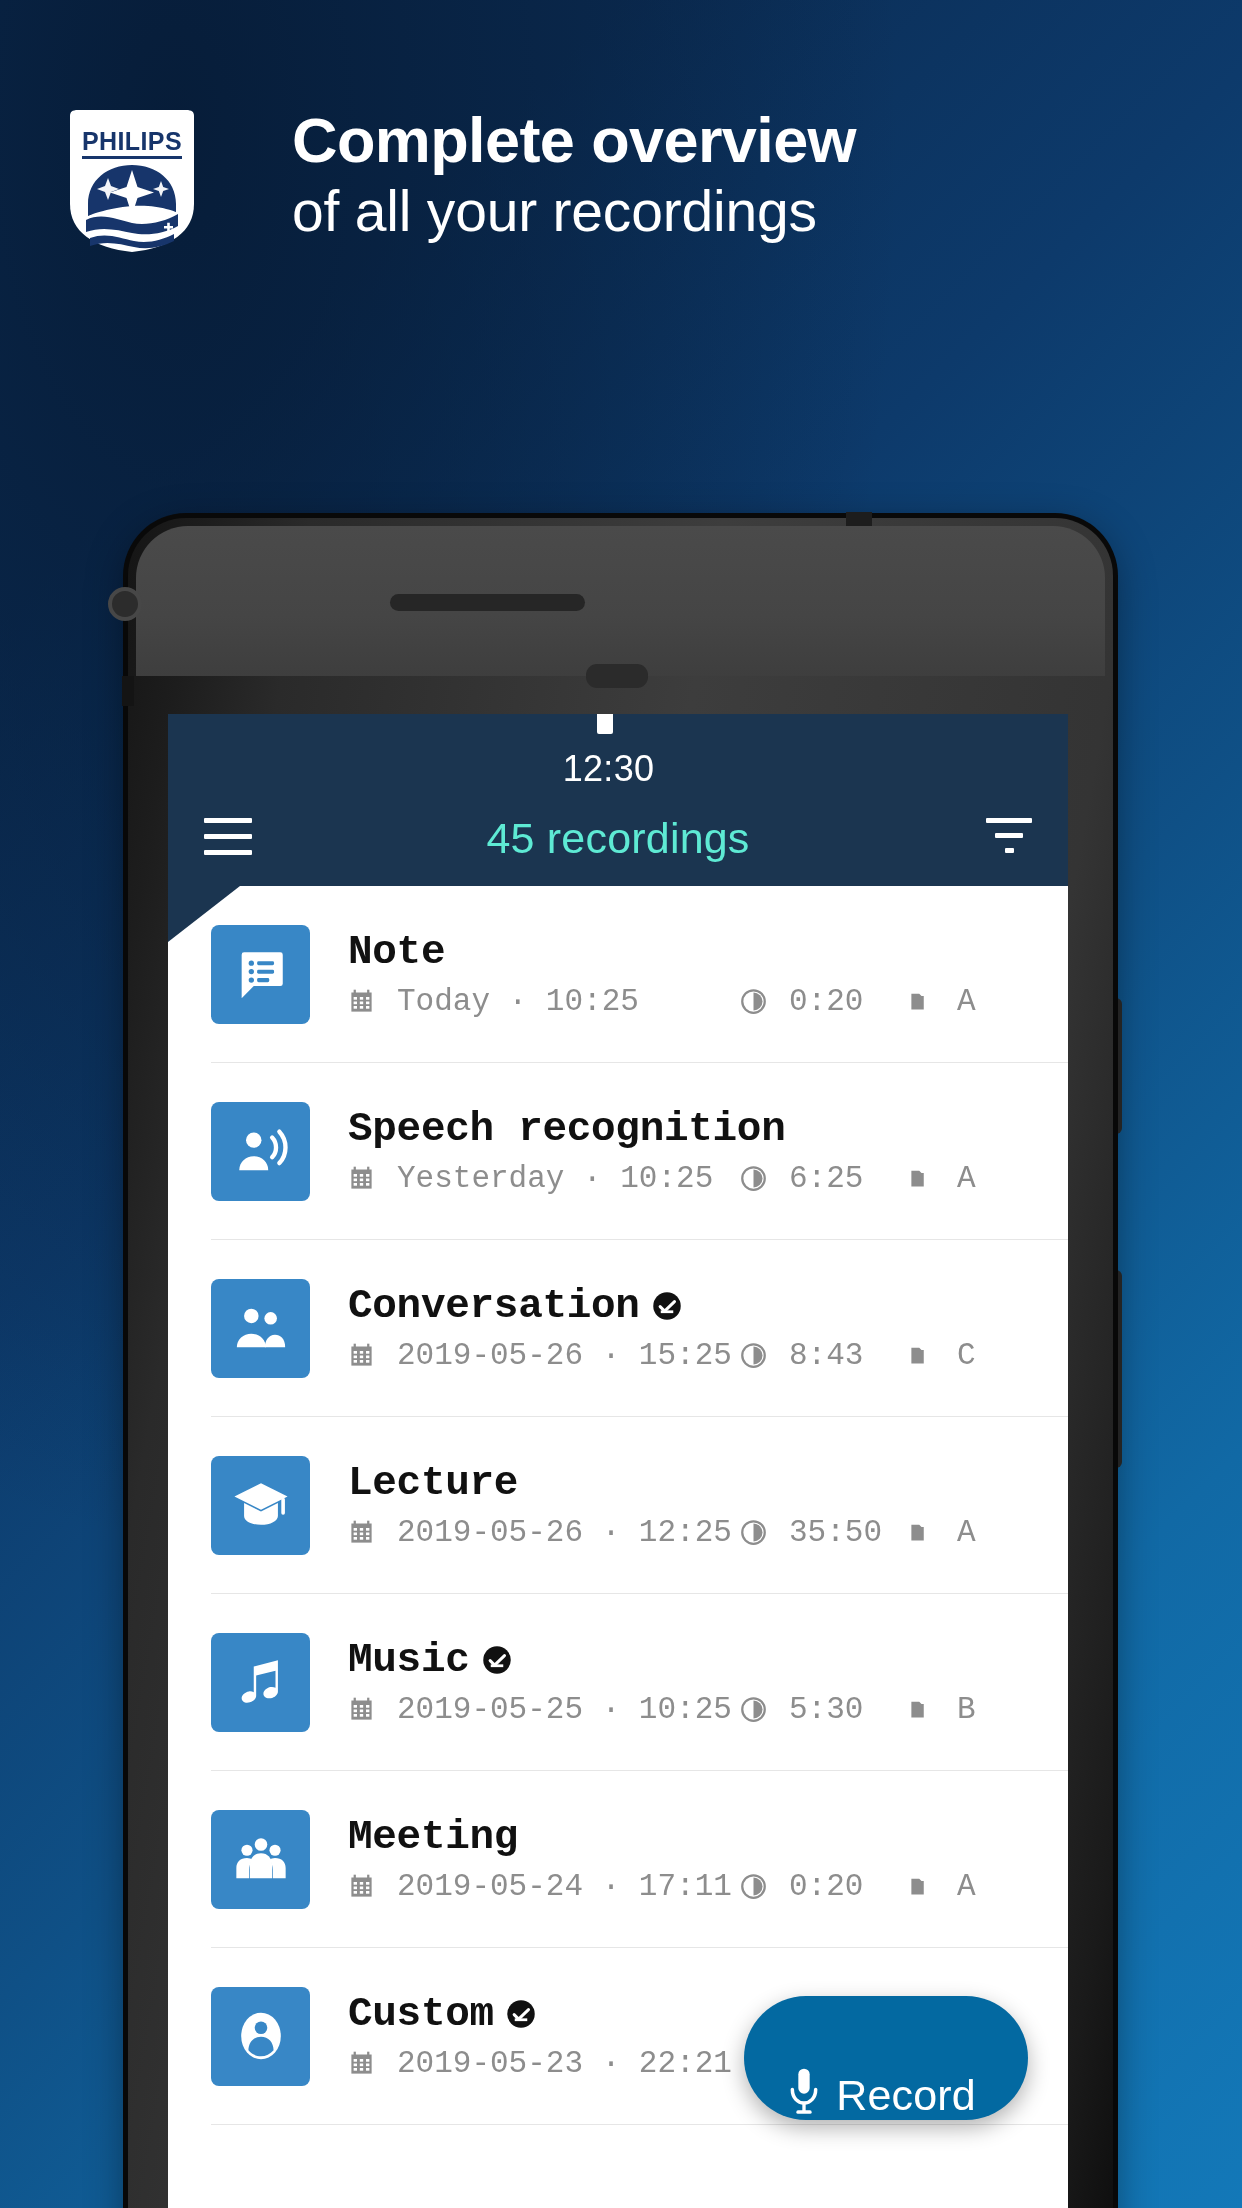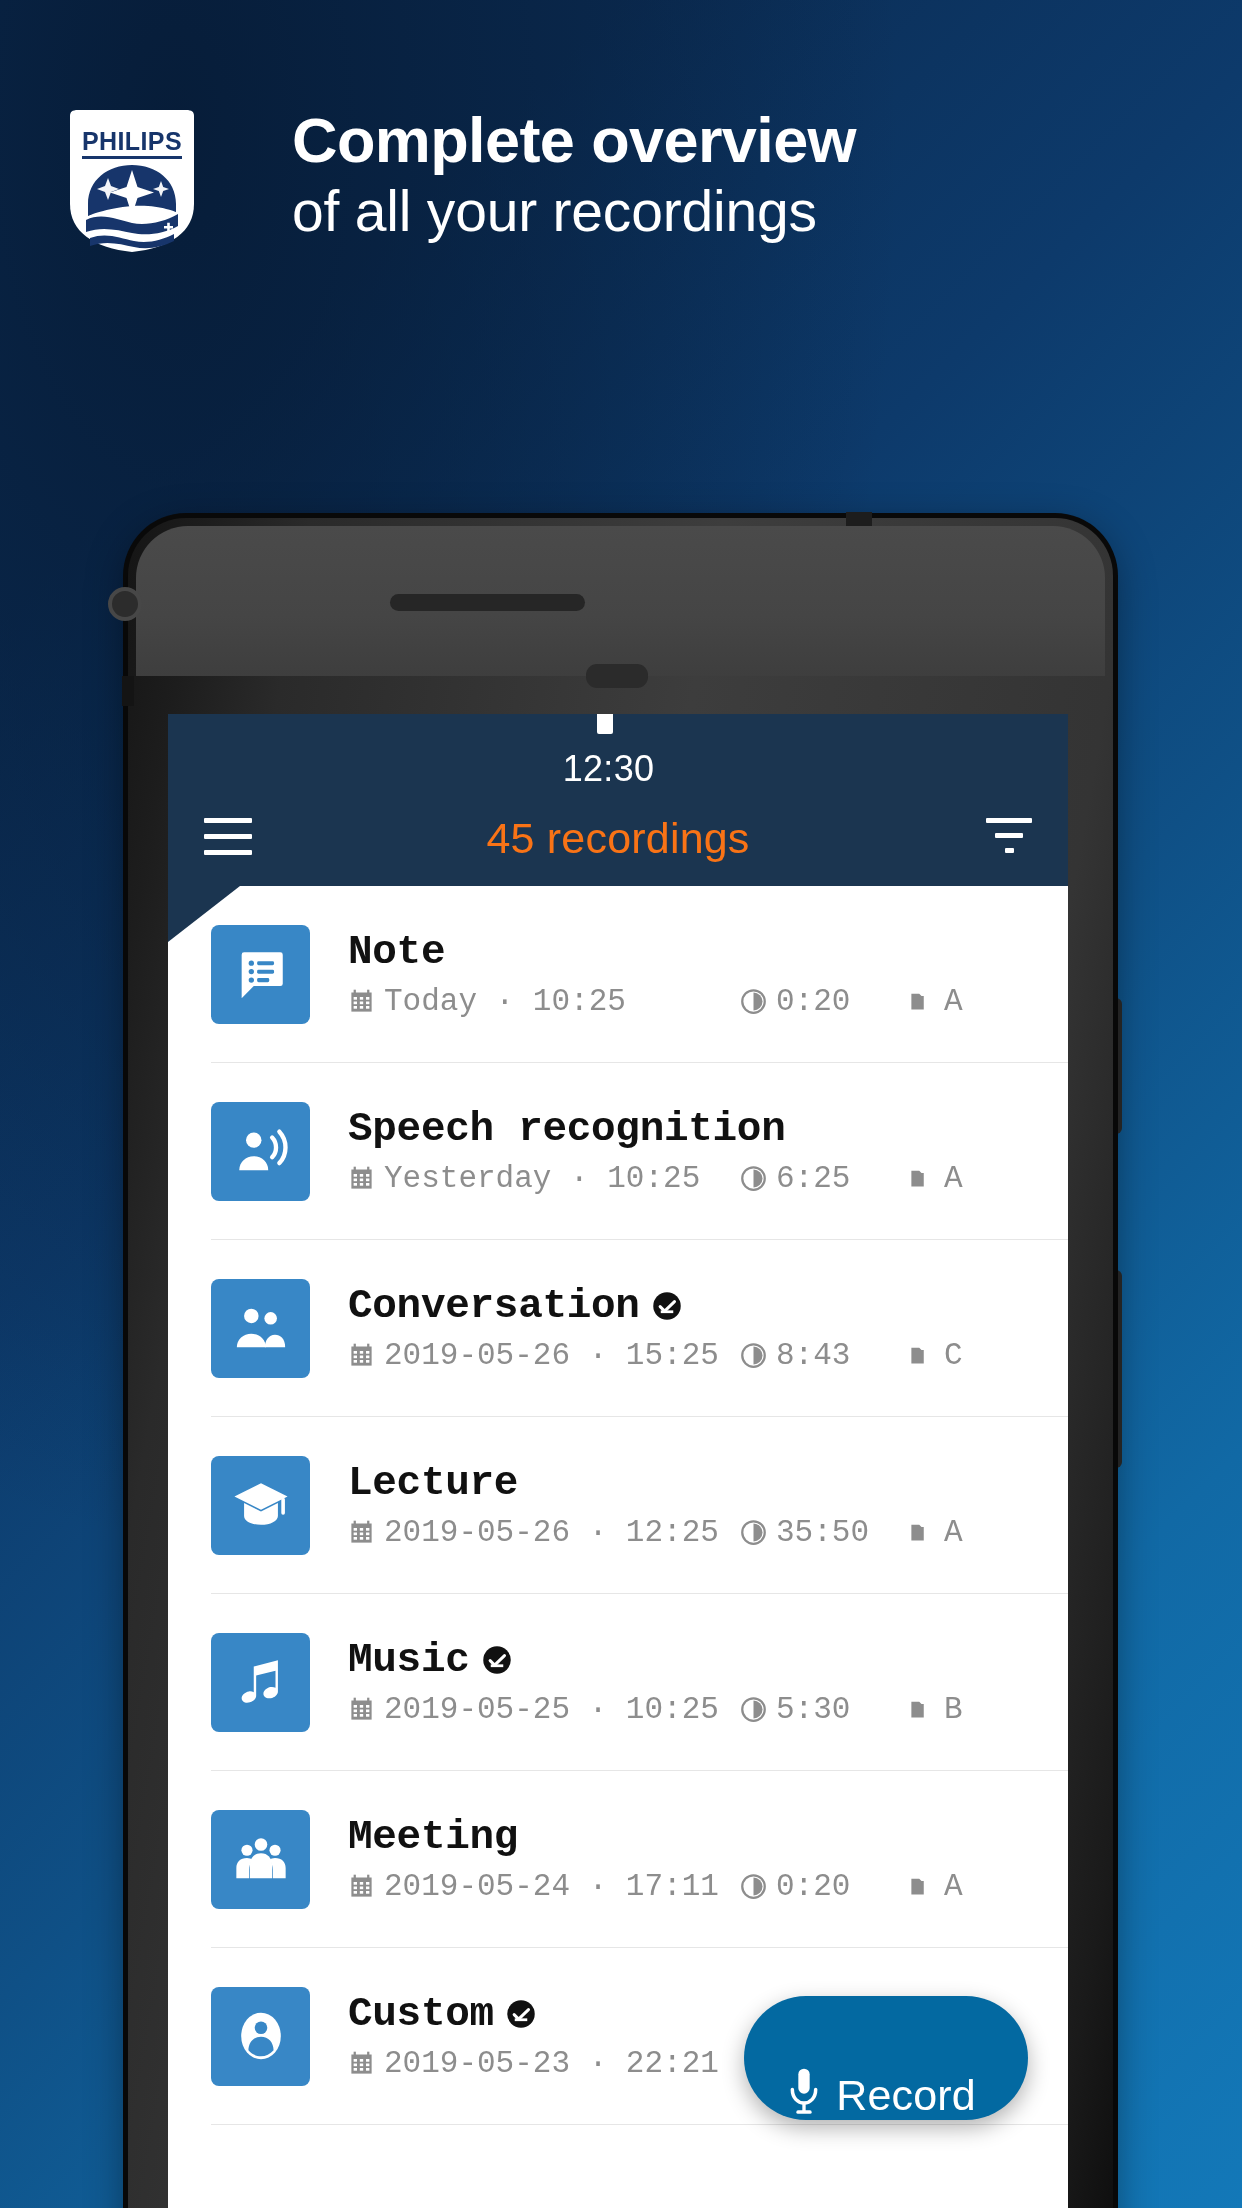--- a/index.html
+++ b/index.html
@@ -156,21 +156,21 @@
     height:96px; width:900px;
     background:#1b3550;
     display:flex; align-items:center;
     position:relative;
   }
   #menu-btn { position:absolute; left:36px; top:50%; transform:translateY(-50%); width:48px; height:40px; cursor:pointer;}
   #menu-btn span{ display:block; height:5px; background:#fff; border-radius:1px; margin-bottom:11px;}
   #menu-btn span:last-child{margin-bottom:0;}
   #appbar-title {
     width:100%; text-align:center;
-    color:#f97316; font-size:43px; font-weight:300; letter-spacing:.2px;
+    color:#5eead4; font-size:43px; font-weight:300; letter-spacing:.2px;
   }
   #filter-btn { position:absolute; right:36px; top:50%; transform:translateY(-50%); width:46px; height:40px; cursor:pointer;}
   #filter-btn span{ display:block; height:5px; background:#fff; border-radius:1px; margin:0 auto 10px auto;}
   #filter-btn span:nth-child(1){width:46px;}
   #filter-btn span:nth-child(2){width:28px;}
   #filter-btn span:nth-child(3){width:9px; margin-bottom:0;}
 
   
   #list-wrap {
     position:relative;
@@ -206,21 +206,21 @@
     font-size:41px; font-weight:bold; color:#111111;
     letter-spacing:-0.3px; white-space:nowrap;
   }
   .rec-check { width:30px; height:30px; flex:0 0 auto;}
   .rec-meta {
     display:flex; align-items:center;
     margin-top:9px;
     color:#8d8d8d; font-size:31px; font-weight:300;
     white-space:nowrap;
   }
-  .meta-grp { display:flex; align-items:center; gap:9px;}
+  .meta-grp { display:flex; align-items:center; gap:22px;}
   .meta-date-grp { width:392px; }
   .meta-dur-grp { min-width:168px; }
   .meta-fold-grp { }
   .rec-divider {
     height:1px; background:#e6e6e6; margin-left:43px; margin-right:0;
   }
   .ic-sm { width:27px; height:27px; flex:0 0 auto; display:block;}
 
   
   #record-fab {

